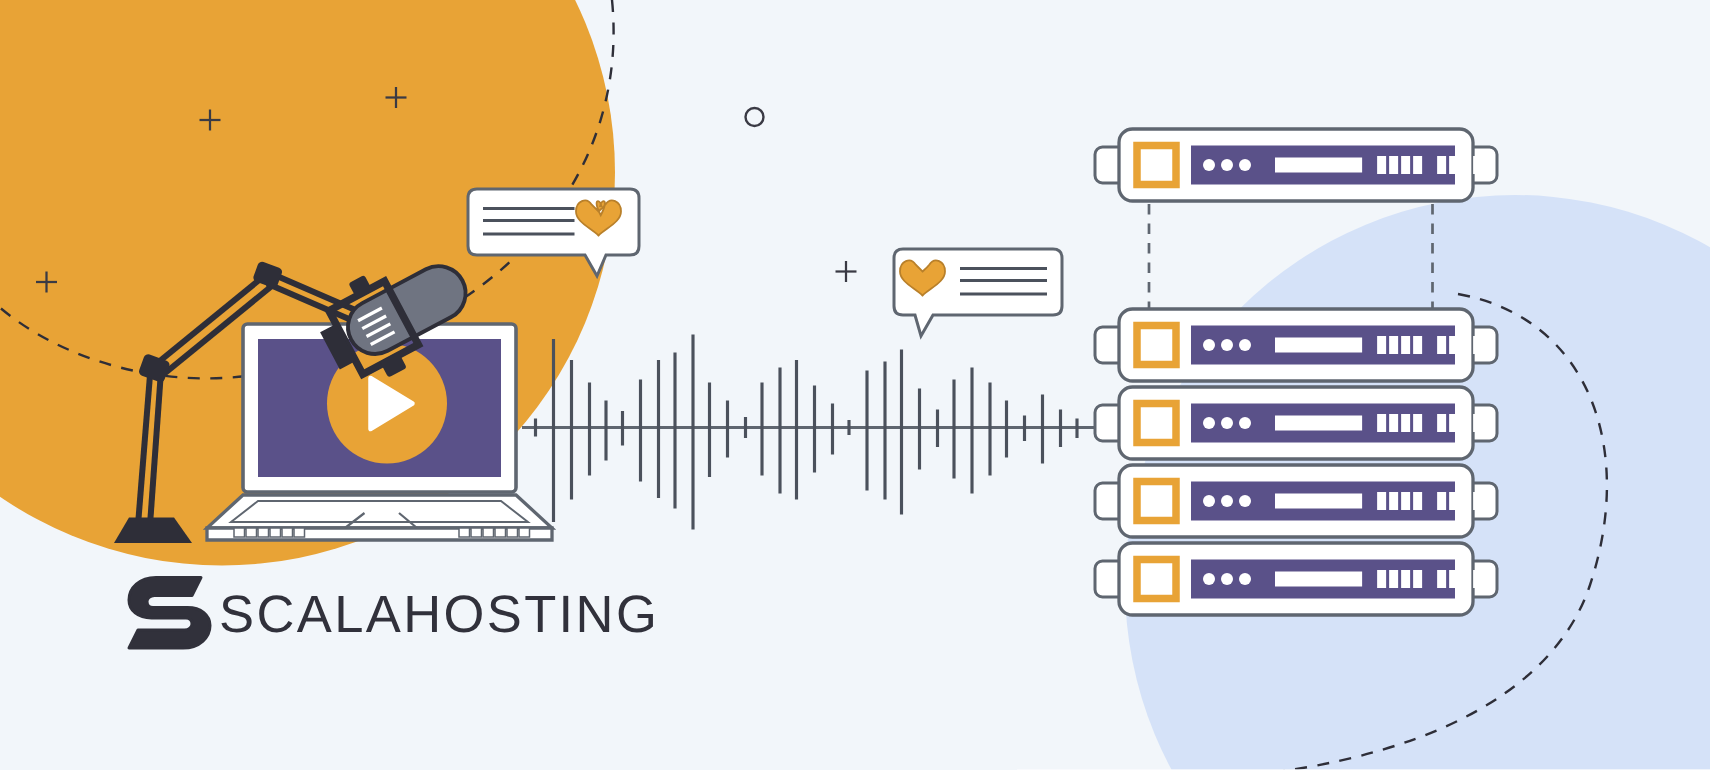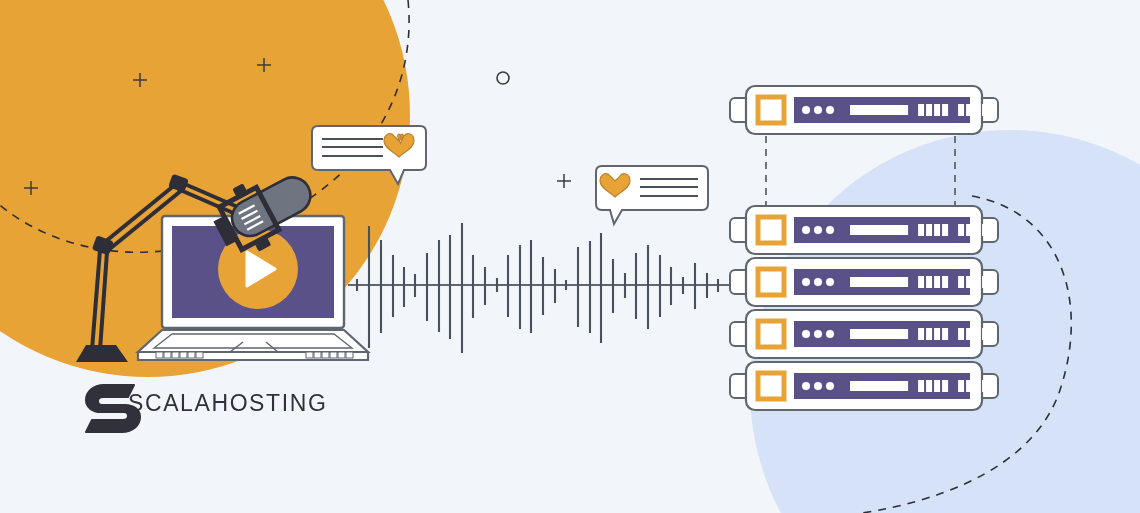--- a/index.html
+++ b/index.html
@@ -20,24 +20,24 @@
   }
   #scene {
     position: absolute;
     inset: 0;
     width: 1140px;
     height: 513px;
     display: block;
   }
   .brand-wordmark {
     position: absolute;
-    left: 128px;
+    left: 146px;
     top: 392px;
     font-family: "Liberation Sans", sans-serif;
-    font-size: 23px;
+    font-size: 35px;
     letter-spacing: 1.6px;
     font-weight: 400;
     color: #31313b;
     line-height: 1;
     white-space: nowrap;
     user-select: none;
   }
 </style>
 </head>
 <body>

